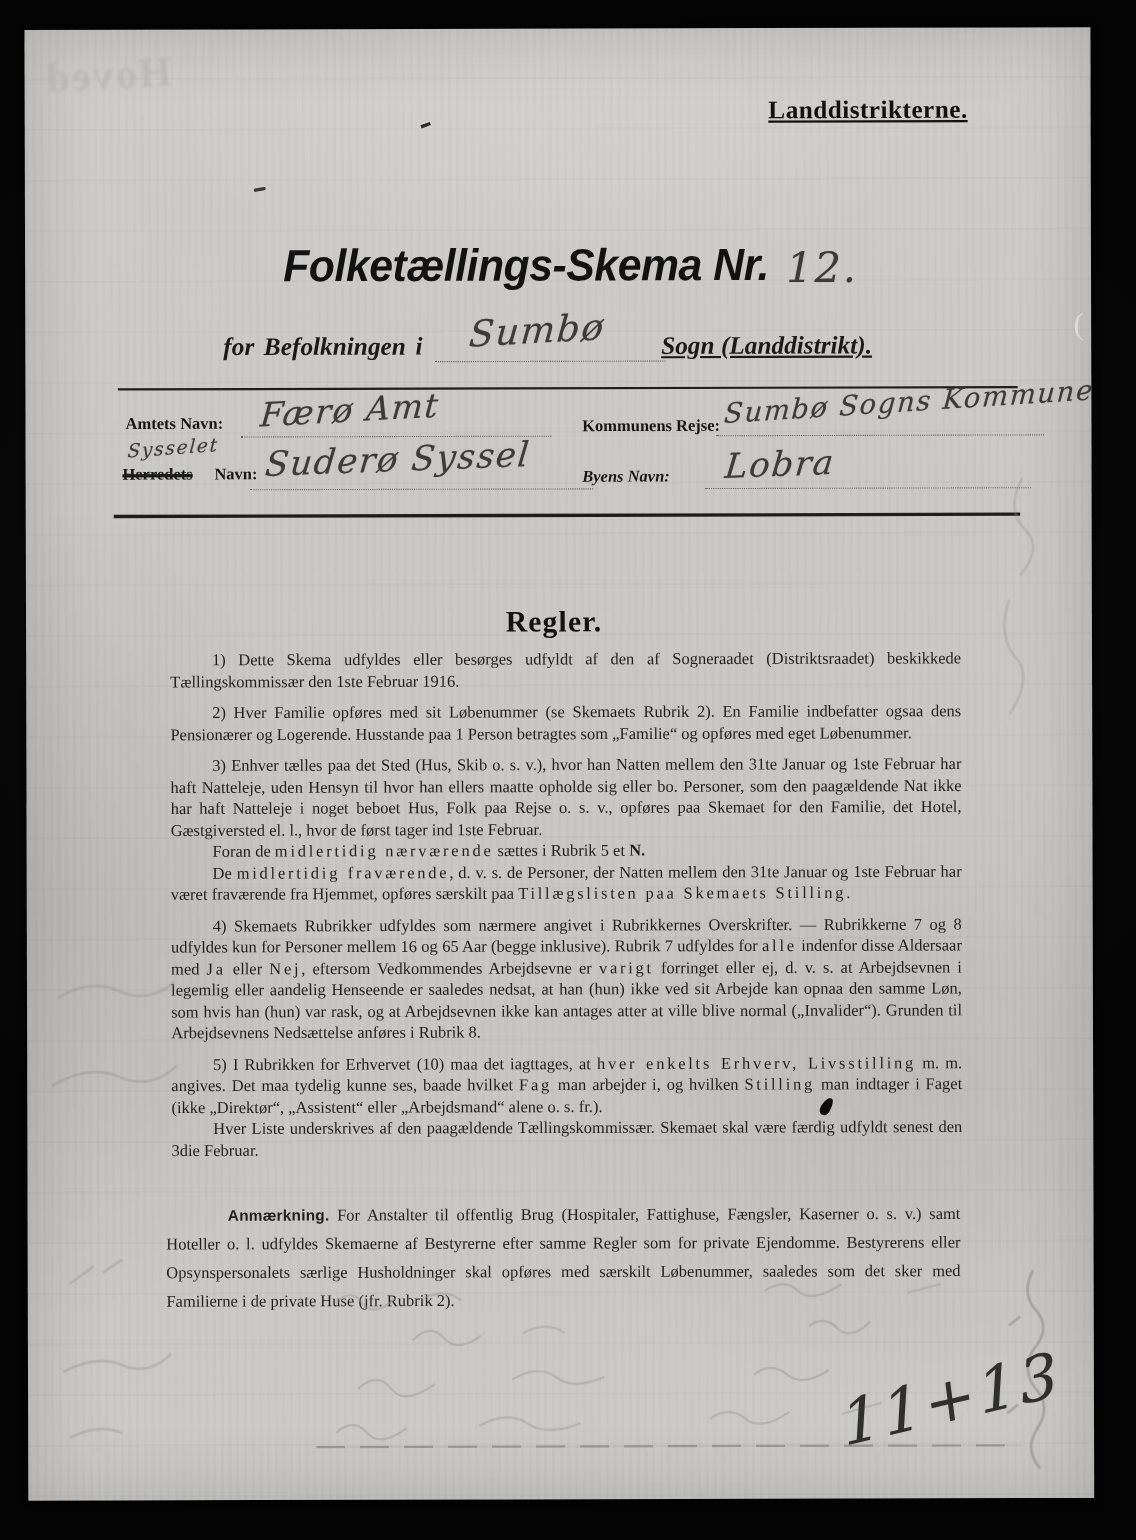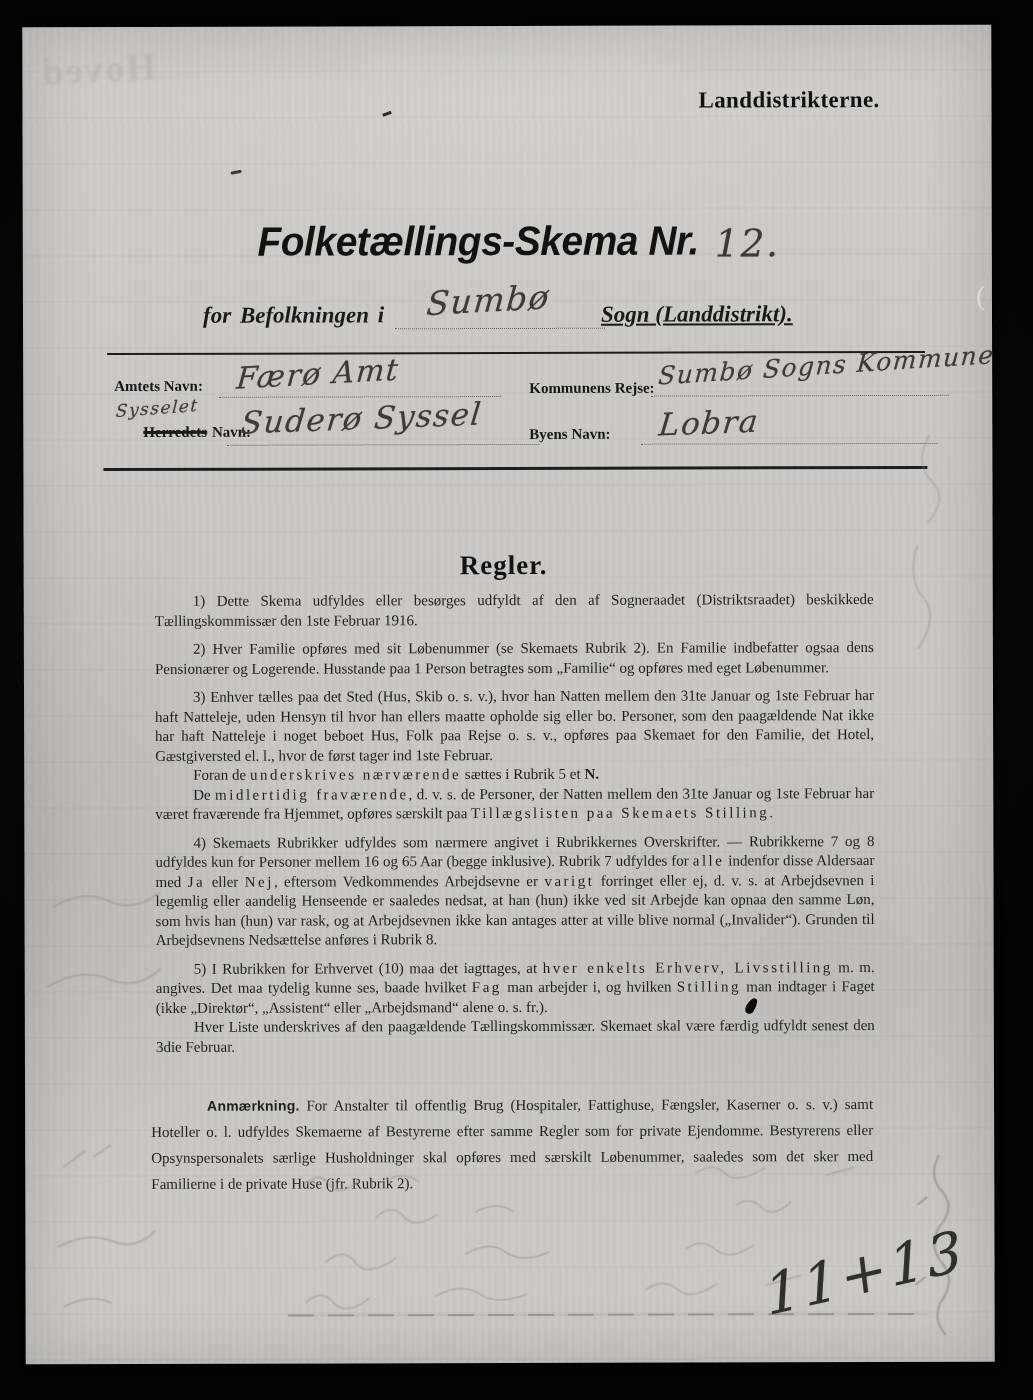--- a/index.html
+++ b/index.html
@@ -13,33 +13,33 @@
   .page::before{content:"";position:absolute;inset:0;pointer-events:none;background:
     radial-gradient(ellipse 620px 280px at 50% 6%, rgba(255,255,255,.09), transparent 60%),
     radial-gradient(ellipse 540px 420px at 84% 72%, rgba(0,0,0,.05), transparent 70%),
     radial-gradient(ellipse 300px 500px at 4% 60%, rgba(0,0,0,.07), transparent 75%),
     repeating-linear-gradient(90deg, rgba(0,0,0,.014) 0 3px, rgba(255,255,255,.012) 3px 7px),
     repeating-linear-gradient(180deg, transparent 0 44px, rgba(0,0,0,.018) 44px 46px);}
   .abs{position:absolute;}
   
   .hdr-left{left:90px;top:58px;font:700 15px "Liberation Sans",sans-serif;color:#141414;
     border-bottom:2px solid #1a1a1a;padding:0 4px 4px 0;word-spacing:4px;letter-spacing:.3px;}
-  .hdr-right{left:676px;top:62px;font:700 23px "Liberation Serif",serif;color:#111;letter-spacing:.4px;}
+  .hdr-right{left:676px;top:62px;font:700 23px "Liberation Serif",serif;color:#111;letter-spacing:.4px;text-decoration:underline;}
   .title-row{left:140px;top:192px;width:700px;text-align:center;white-space:nowrap;}
   .title-printed{display:inline-block;font:700 italic 41px "Liberation Sans",sans-serif;
     color:#121212;transform:scaleX(.95);letter-spacing:-.5px;}
   .title-number{font-size:38px;vertical-align:-2px;}
   .sub-pre{left:180px;top:276px;font:700 italic 23px "Liberation Serif",serif;color:#1a1a1a;word-spacing:3px;}
   .sub-post{left:578px;top:276px;font:700 italic 23px "Liberation Serif",serif;color:#1a1a1a;text-decoration:underline;}
   .rule{background:#1d1d1d;}
   .r1{left:84px;top:326px;width:818px;height:2px;}
   .r2{left:80px;top:441px;width:824px;height:2.5px;}
   .flabel{font:700 15px "Liberation Serif",serif;color:#161616;}
   .dl{border-bottom:1.6px dotted #62625f;height:0;}
-  .struck{text-decoration:line-through;text-decoration-thickness:2.5px;text-decoration-color:#1b1b1b;margin-left:32px;}
+  .struck{text-decoration:line-through;text-decoration-thickness:2.5px;text-decoration-color:#1b1b1b;}
   
   .hw{font-family:"DejaVu Serif",serif;font-style:italic;color:#3c3b39;letter-spacing:1.5px;
     display:inline-block;transform-origin:left bottom;text-shadow:0 0 1px rgba(45,45,45,.35);white-space:nowrap;}
   .hw-amt{left:212px;top:334px;font-size:30px;transform:rotate(-3deg) skewX(-8deg);}
   .hw-kom{left:634px;top:336px;font-size:25px;transform:rotate(-3.5deg) skewX(-8deg);}
   .hw-syslbl{left:92px;top:374px;font-size:17px;transform:rotate(-4deg) skewX(-8deg);}
   .hw-sys{left:216px;top:378px;font-size:31px;transform:rotate(-2deg) skewX(-8deg);}
   .hw-byen{left:634px;top:381px;font-size:31px;transform:rotate(-2deg) skewX(-8deg);}
   .hw-sub{left:402px;top:258px;font-size:33px;transform:rotate(-3deg) skewX(-8deg);}
   .hw-sum{left:744px;top:1238px;font-size:56px;color:#2f2f2d;letter-spacing:3px;
@@ -97,37 +97,37 @@
     <div class="abs flabel" style="left:91px;top:351px;">Amtets Navn:</div>
     <div class="abs dl" style="left:196px;top:370px;width:282px;"></div>
     <div class="abs hw hw-amt">Færø Amt</div>
 
     <div class="abs flabel" style="left:506px;top:354px;">Kommunens Rejse:</div>
     <div class="abs dl" style="left:628px;top:370px;width:298px;"></div>
     <div class="abs hw hw-kom">Sumbø Sogns Kommune</div>
 
     <div class="abs hw hw-syslbl">Sysselet</div>
     <div class="abs flabel" style="left:88px;top:397px;"><span class="struck">Herredets</span>
-      <span style="margin-left:1px;">Navn:</span></div>
+      <span style="margin-left:16px;">Navn:</span></div>
     <div class="abs dl" style="left:204px;top:418px;width:312px;"></div>
     <div class="abs hw hw-sys">Suderø Syssel</div>
 
-    <div class="abs flabel" style="left:506px;top:400px;">Byens Navn:</div>
+    <div class="abs flabel" style="left:506px;top:400px;font-style:italic;">Byens Navn:</div>
     <div class="abs dl" style="left:618px;top:418px;width:296px;"></div>
     <div class="abs hw hw-byen">Lobra</div>
 
     <div class="abs rule r2"></div>
 
     <div class="abs regler-h">Regler.</div>
 
     <div class="abs rules-body">
         <p><span>1) Dette Skema udfyldes eller besørges udfyldt af den af Sogneraadet (Distriktsraadet) beskikkede Tællingskommissær den 1ste Februar 1916.</span></p>
         <p class="gap"><span>2) Hver Familie opføres med sit Løbenummer (se Skemaets Rubrik 2).  En Familie indbefatter ogsaa dens Pensionærer og Logerende.  Husstande paa 1 Person betragtes som „Familie“ og opføres med eget Løbenummer.</span></p>
         <p class="gap"><span>3) Enhver tælles paa det Sted (Hus, Skib o. s. v.), hvor han Natten mellem den 31te Januar og 1ste Februar har haft Natteleje, uden Hensyn til hvor han ellers maatte opholde sig eller bo.  Personer, som den paagældende Nat ikke har haft Natteleje i noget beboet Hus, Folk paa Rejse o. s. v., opføres paa Skemaet for den Familie, det Hotel, Gæstgiversted el. l., hvor de først tager ind 1ste Februar.</span></p>
-        <p><span>Foran de </span><span class="sp">underskrives nærværende</span><span> sættes i Rubrik 5 et </span><span class="bb">N.</span></p>
+        <p><span>Foran de </span><span class="sp">midlertidig nærværende</span><span> sættes i Rubrik 5 et </span><span class="bb">N.</span></p>
         <p><span>De </span><span class="sp">midlertidig fraværende</span><span>, d. v. s. de Personer, der Natten mellem den 31te Januar og 1ste Februar har været fraværende fra Hjemmet, opføres særskilt paa </span><span class="sp">Tillægslisten paa Skemaets Stilling</span><span>.</span></p>
         <p class="gap"><span>4) Skemaets Rubrikker udfyldes som nærmere angivet i Rubrikkernes Overskrifter. — Rubrikkerne 7 og 8 udfyldes kun for Personer mellem 16 og 65 Aar (begge inklusive).  Rubrik 7 udfyldes for </span><span class="sp">alle</span><span> indenfor disse Aldersaar med </span><span class="sp">Ja</span><span> eller </span><span class="sp">Nej</span><span>, eftersom Vedkommendes Arbejdsevne er </span><span class="sp">varigt</span><span> forringet eller ej, d. v. s. at Arbejdsevnen i legemlig eller aandelig Henseende er saaledes nedsat, at han (hun) ikke ved sit Arbejde kan opnaa den samme Løn, som hvis han (hun) var rask, og at Arbejdsevnen ikke kan antages atter at ville blive normal („Invalider“).  Grunden til Arbejdsevnens Nedsættelse anføres i Rubrik 8.</span></p>
         <p class="gap"><span>5) I Rubrikken for Erhvervet (10) maa det iagttages, at </span><span class="sp">hver enkelts Erhverv, Livsstilling</span><span> m. m. angives.  Det maa tydelig kunne ses, baade hvilket </span><span class="sp">Fag</span><span> man arbejder i, og hvilken </span><span class="sp">Stilling</span><span> man indtager i Faget (ikke „Direktør“, „Assistent“ eller „Arbejdsmand“ alene o. s. fr.).</span></p>
         <p><span>Hver Liste underskrives af den paagældende Tællingskommissær.  Skemaet skal være færdig udfyldt senest den 3die Februar.</span></p>
       </div>
 
     <p class="abs remark"><span class="remark-label">Anmærkning.</span><span> For Anstalter til offentlig Brug (Hospitaler, Fattighuse, Fængsler, Kaserner o. s. v.) samt Hoteller o. l. udfyldes Skemaerne af Bestyrerne efter samme Regler som for private Ejendomme.  Bestyrerens eller Opsynspersonalets særlige Husholdninger skal opføres med særskilt Løbenummer, saaledes som det sker med Familierne i de private Huse (jfr. Rubrik 2).</span></p>
 
     <div class="abs ink-blob"></div>
 

